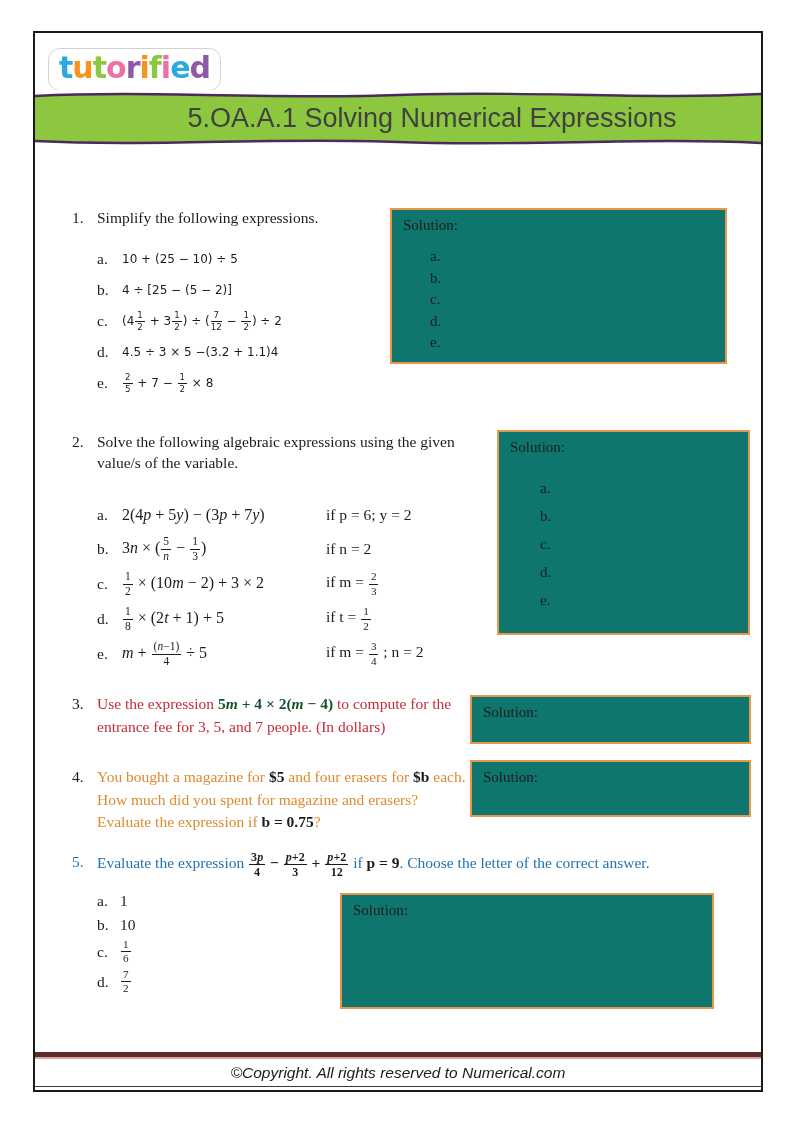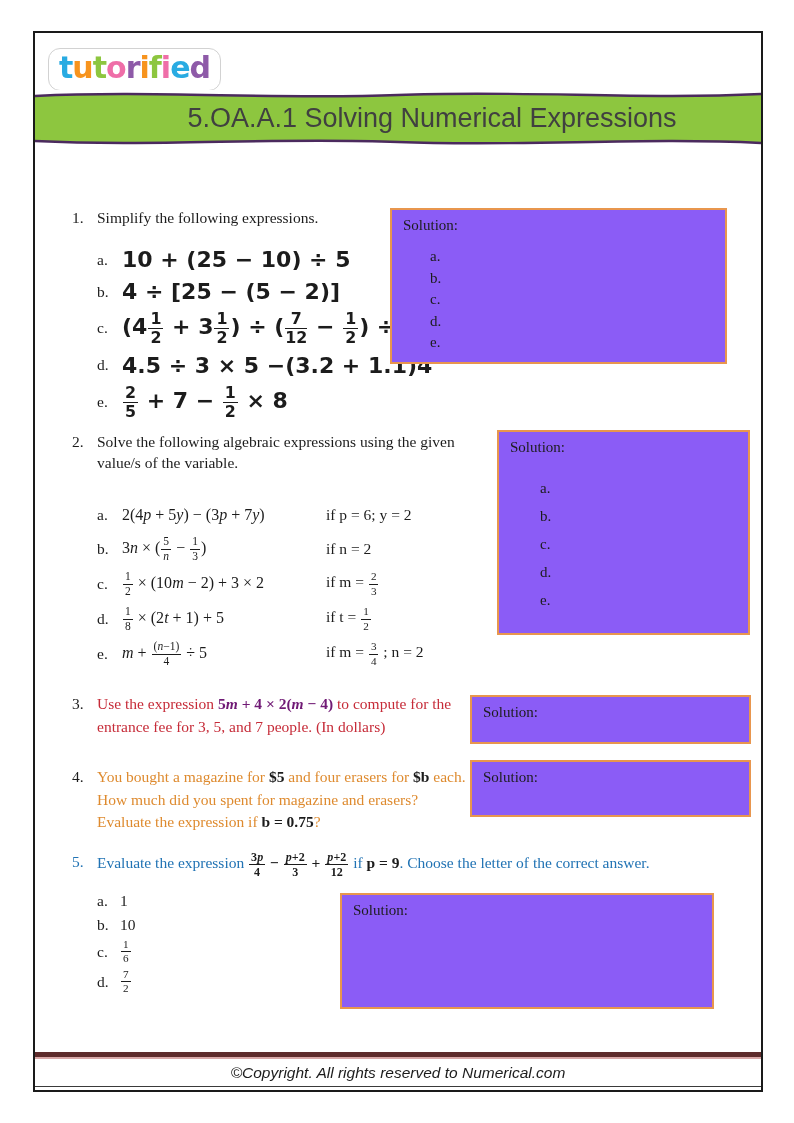--- a/index.html
+++ b/index.html
@@ -24,42 +24,42 @@
 
   .standard{position:absolute;left:11px;top:114px;width:705px;font-size:13.6px;}
 
   .qblock{position:absolute;}
   .qhead{display:grid;grid-template-columns:25px auto;font-size:15.5px;line-height:21px;}
   .qnum{}
   .items{margin-left:25px;margin-top:19px;}
   .itemrow{display:grid;grid-template-columns:25px 204px auto;align-items:center;
            font-size:15.5px;margin-bottom:9px;min-height:24px;}
   .q1 .itemrow{grid-template-columns:25px auto;margin-bottom:7px;}
-  .mathsans{font-family:"DejaVu Sans",sans-serif;font-size:22px;white-space:nowrap;font-weight:bold;}
+  .mathsans{font-family:"DejaVu Sans",sans-serif;font-size:12px;white-space:nowrap;}
   .mathser{font-size:16px;white-space:nowrap;}
   .cond{font-size:15.5px;white-space:nowrap;}
 
   
   .fr{display:inline-block;text-align:center;vertical-align:middle;line-height:1;
       font-size:0.72em;padding:0 1px;}
   .fr .n{display:block;border-bottom:1px solid currentColor;padding:0 2px 1px;}
   .fr .d{display:block;padding-top:1px;}
 
   
-  .solbox{position:absolute;border:2px solid #e8964e;background:#8b5cf6;box-sizing:border-box;
+  .solbox{position:absolute;border:2px solid #e8964e;background:#0f766e;box-sizing:border-box;
           padding:7px 11px;font-size:15px;}
   .solrows{margin-left:27px;margin-top:12px;}
   .solrows div{line-height:21.5px;}
   .solbox.s2 .solrows{margin-left:30px;margin-top:18px;}
   .solbox.s2 .solrows div{line-height:28px;}
 
   
   .wordq{display:grid;grid-template-columns:25px auto;font-size:15.5px;line-height:22.5px;}
   .q3 .qtext{color:#c62b38;}
-  .q3 .qtext b{color:#701a75;}
+  .q3 .qtext b{color:#14532d;}
   .q4 .qtext{color:#de8a2e;}
   .q4 .qtext b,.q5 .qtext b{color:#1c1c1c;}
   .q5 .qtext,.q5 .qnum{color:#2173b4;}
   .q5 .qtext .fr{font-size:0.78em;}
 
   .choices{position:absolute;font-size:15.5px;}
   .choicerow{display:grid;grid-template-columns:23px auto;align-items:center;
              margin-bottom:5px;min-height:19px;}
 
   

